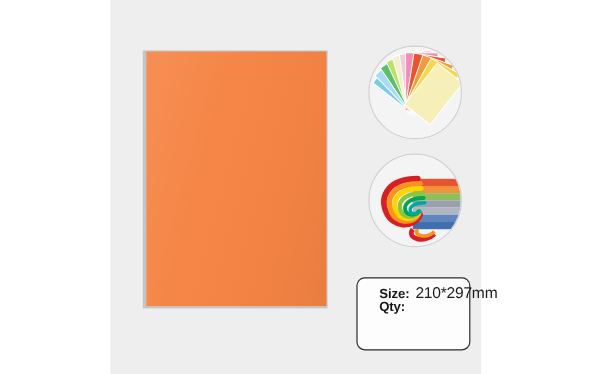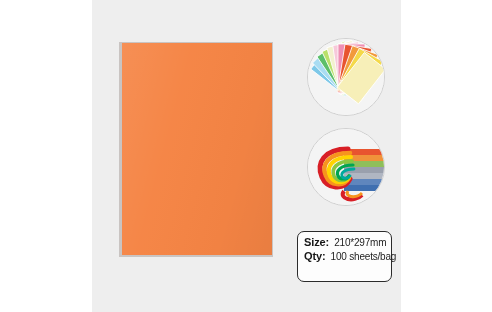--- a/index.html
+++ b/index.html
@@ -62,41 +62,41 @@
   }
   #circle-fan  { left: 307px; top: 38px;  width: 76px; height: 76px; }
   #circle-curl { left: 307px; top: 128px; width: 76px; height: 76px; }
   .circle-inset svg { display: block; width: 100%; height: 100%; }
   
   #spec-box {
     position: absolute;
     left: 297px;
     top: 231px;
     width: 95px;
-    height: 51px;
+    height: 61px;
     background: #fdfdfd;
     border: 1.6px solid #2b2b2b;
     border-radius: 7px;
     box-sizing: border-box;
-    padding: 4px 0 0 6px;
+    padding: 4px 0 0 18px;
   }
   .spec-row {
     display: flex;
     align-items: baseline;
     height: 14px;
     white-space: nowrap;
   }
   .spec-label {
     font-size: 11px;
     font-weight: bold;
     color: #161616;
     letter-spacing: -0.1px;
   }
   .spec-value {
-    font-size: 10px;
+    font-size: 13px;
     color: #1d1d1d;
     margin-left: 5px;
     letter-spacing: -0.2px;
   }
 </style>
 </head>
 <body>
 
 <div id="stage">
 
@@ -173,17 +173,16 @@
     </svg>
   </div>
 
   <div id="spec-box">
     <div class="spec-row">
       <span class="spec-label">Size:</span>
       <span class="spec-value">210*297mm</span>
     </div>
     <div class="spec-row">
       <span class="spec-label">Qty:</span>
-      <span class="spec-value">100 sheets/bag</span>
     </div>
   </div>
 
 </div>
 
 </body></html>

